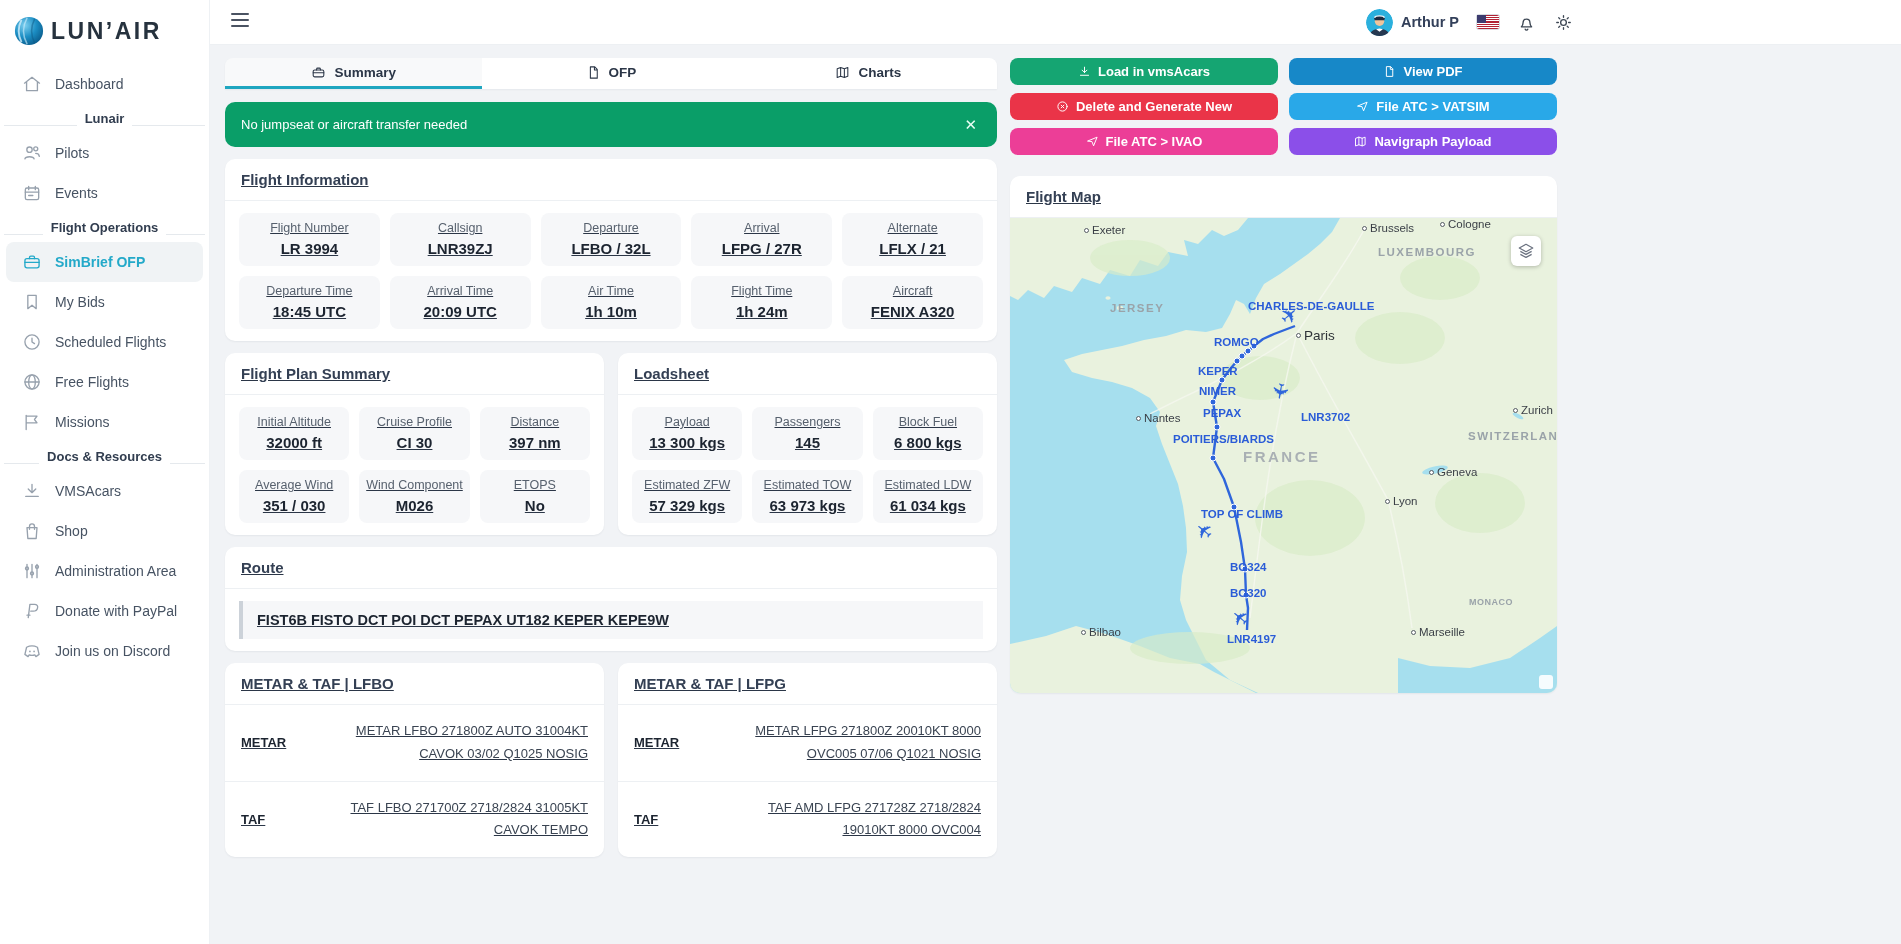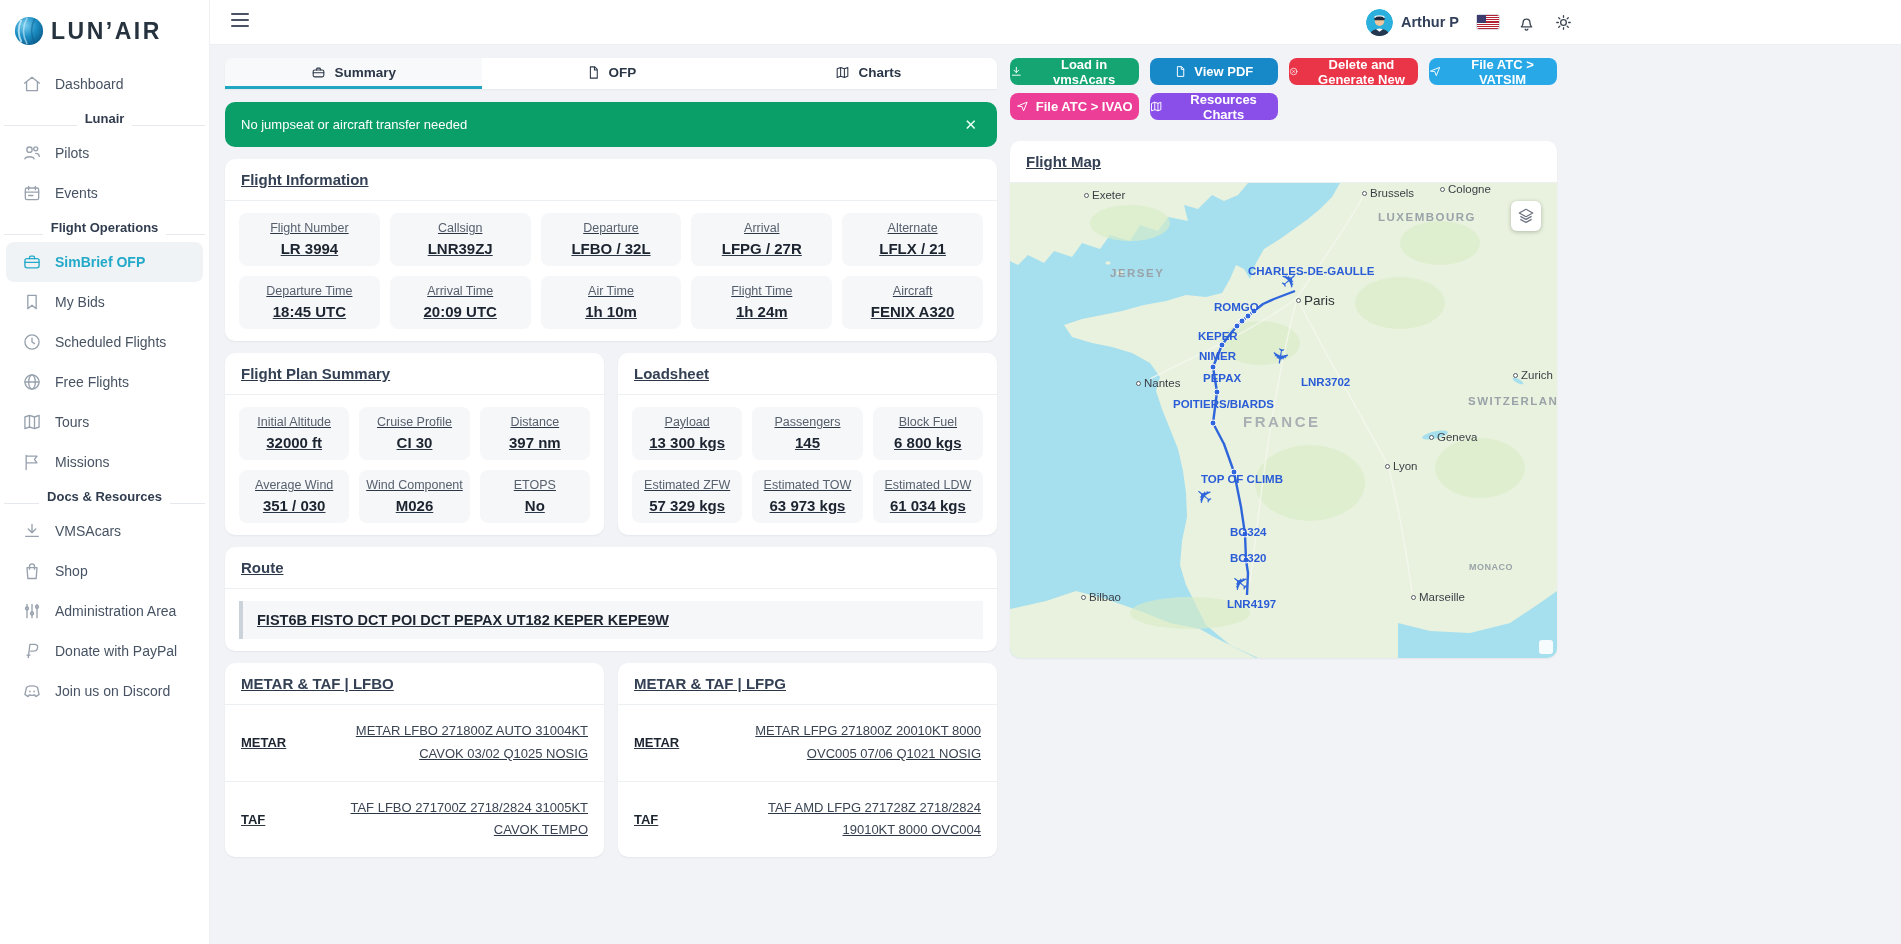--- a/index.html
+++ b/index.html
@@ -68,21 +68,21 @@
 
   .route-bar { border-left:4px solid #ccd2d9; background:#f6f7f9; padding:11px 14px; font-size:14.5px; font-weight:700; color:#1c2430; }
 
   
   .metar-row { display:flex; padding:15px 16px; border-bottom:1px solid #edf0f3; }
   .metar-row:last-child { border-bottom:none; }
   .metar-label { width:92px; min-width:92px; font-size:13px; font-weight:700; color:#1c2430; align-self:center; }
   .metar-value { flex:1; text-align:right; font-size:13px; color:#3a4452; line-height:1.75; }
 
   
-  .actions { display:grid; grid-template-columns:repeat(4,1fr); gap:8px 11px; }
+  .actions { display:grid; grid-template-columns:repeat(2,1fr); gap:8px 11px; }
   .btn { height:27px; border:none; border-radius:8px; color:#fff; font-size:13px; font-weight:600;
     display:flex; align-items:center; justify-content:center; gap:7px; cursor:pointer; font-family:inherit; }
   .btn svg { width:13px; height:13px; stroke:#fff; fill:none; stroke-width:1.8; stroke-linecap:round; stroke-linejoin:round; }
 
   .map-card { margin-top:21px; }
   .map-wrap { position:relative; width:547px; height:475px; border-radius:0 0 10px 10px; overflow:hidden; cursor:grab; }
   .map-wrap svg.basemap { position:absolute; inset:0; }
   #map-labels { position:absolute; inset:0; }
   .mlabel { position:absolute; white-space:nowrap; display:flex; align-items:center; gap:3px; }
   .mlabel.city { font-size:11.5px; color:#3a3f46; }
@@ -178,26 +178,20 @@
     <div class="nav-item">
       <svg viewBox="0 0 24 24">
           <circle cx="12" cy="12" r="8.5"></circle>
           <ellipse cx="12" cy="12" rx="4" ry="8.5"></ellipse>
           <path d="M3.5 12h17"></path>
         </svg>
       <span>Free Flights</span>
     </div>
     <div class="nav-item">
       <svg viewBox="0 0 24 24">
-          <path d="M3.5 6 9 4l6 2 5.5-2v14L15 20l-6-2-5.5 2zM9 4v14M15 6v14"></path>
-        </svg>
-      <span>Tours</span>
-    </div>
-    <div class="nav-item">
-      <svg viewBox="0 0 24 24">
           <path d="M5 21V4m0 1h13l-3 4 3 4H5"></path>
         </svg>
       <span>Missions</span>
     </div>
 
     <div class="nav-section">
         <span>Docs &amp; Resources</span>
       </div>
 
     <div class="nav-item">
@@ -493,21 +487,21 @@
           <button class="btn" style="background:#ec3e97">
             <svg viewBox="0 0 24 24">
                 <path d="M3.5 11 20.5 4l-6.5 16-2.8-7.2z"></path>
               </svg>
             <span>File ATC &gt; IVAO</span>
           </button>
           <button class="btn" style="background:#8b4fe9">
             <svg viewBox="0 0 24 24">
                 <path d="M3.5 6 9 4l6 2 5.5-2v14L15 20l-6-2-5.5 2zM9 4v14M15 6v14"></path>
               </svg>
-            <span>Resources Charts</span>
+            <span>Navigraph Payload</span>
           </button>
         </div>
 
         <div class="card map-card">
           <div class="card-header">Flight Map</div>
           <div class="map-wrap">
             <svg class="basemap" id="map-svg" viewBox="0 0 547 475" width="547" height="475">
               <rect x="0" y="0" width="547" height="475" fill="#a6dfee"></rect>
 
               <path fill="#e9f2de" d="M0 0 H238 L228 12 214 18 202 12 188 26 174 22 178 38 158 34 148 48 130 42 120 58 100 52 90 66 72 60 62 74 44 68 34 80 18 72 8 82 0 78 Z"></path>

